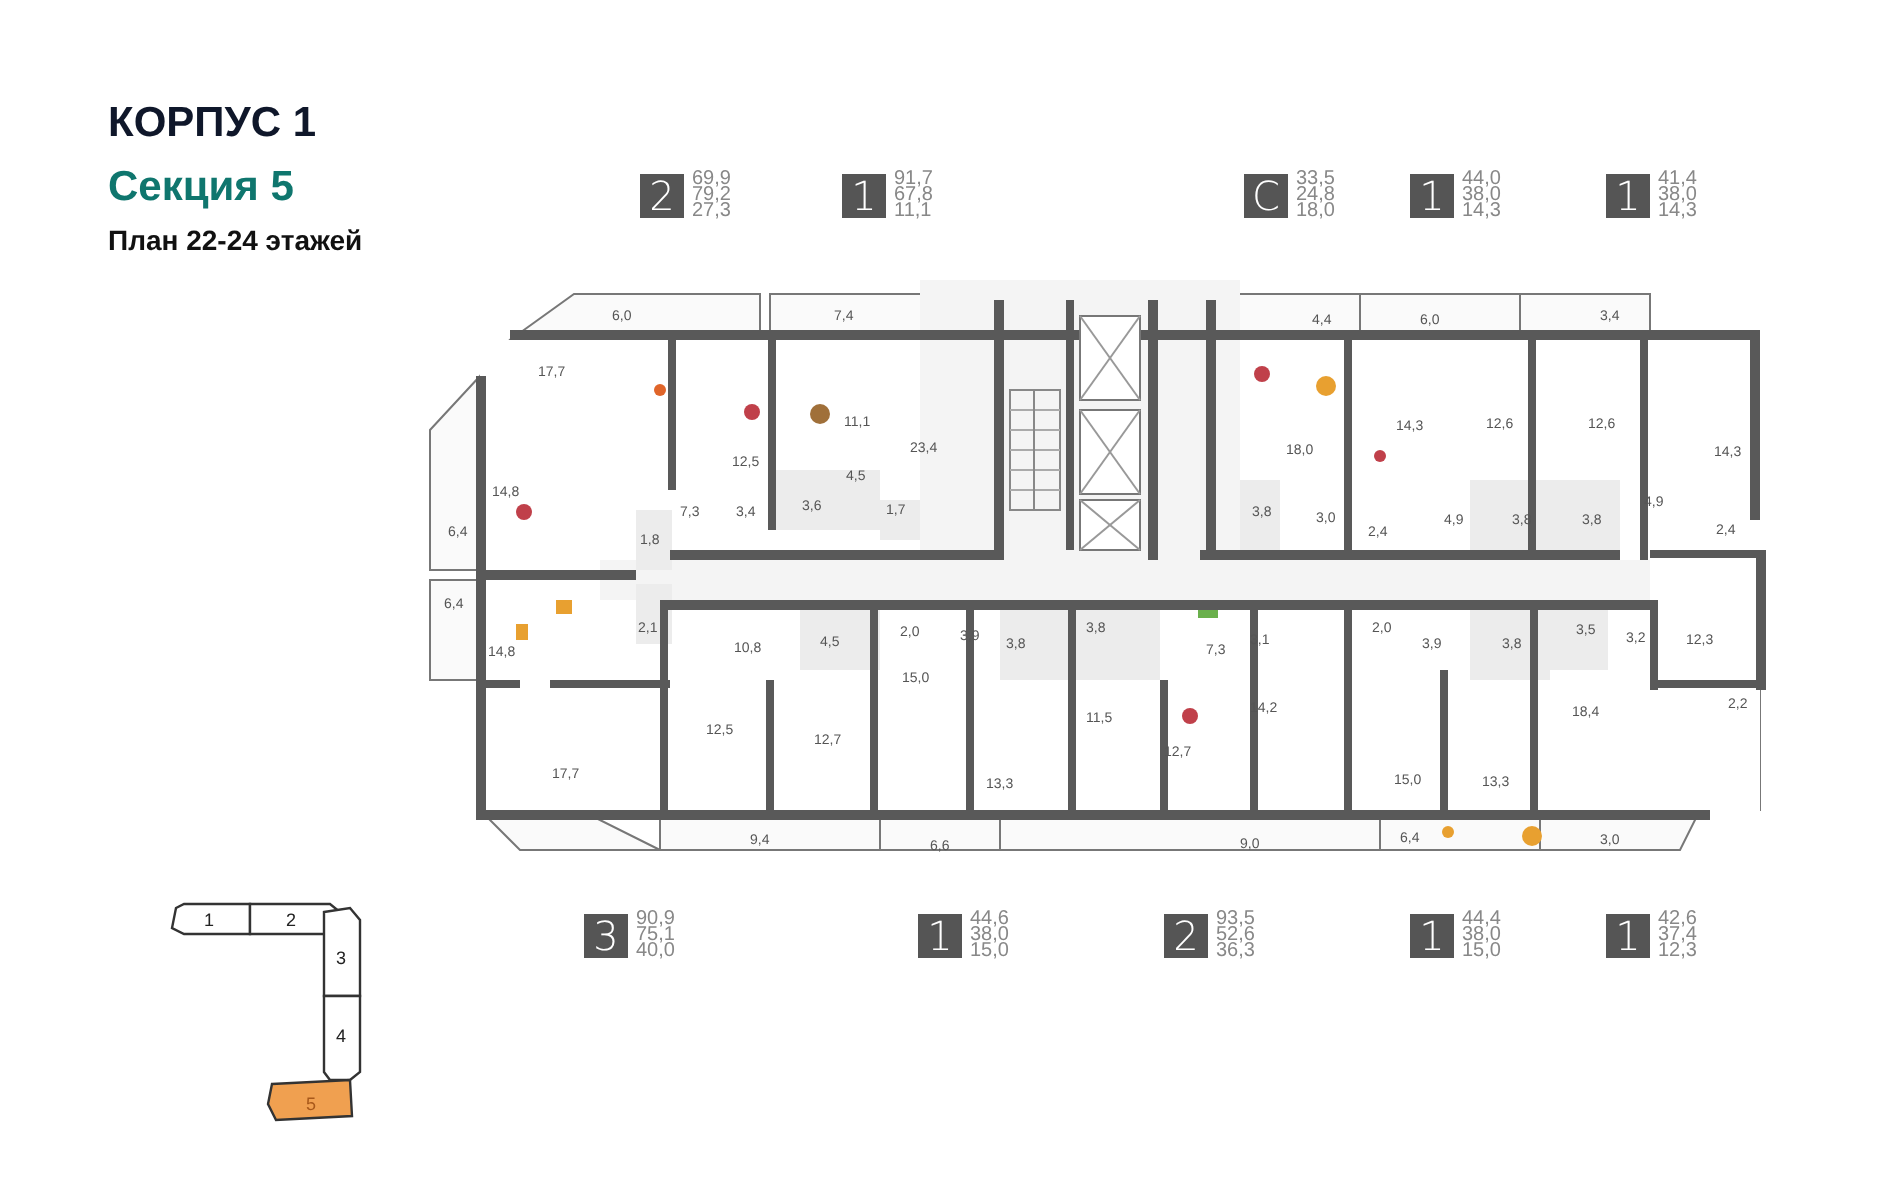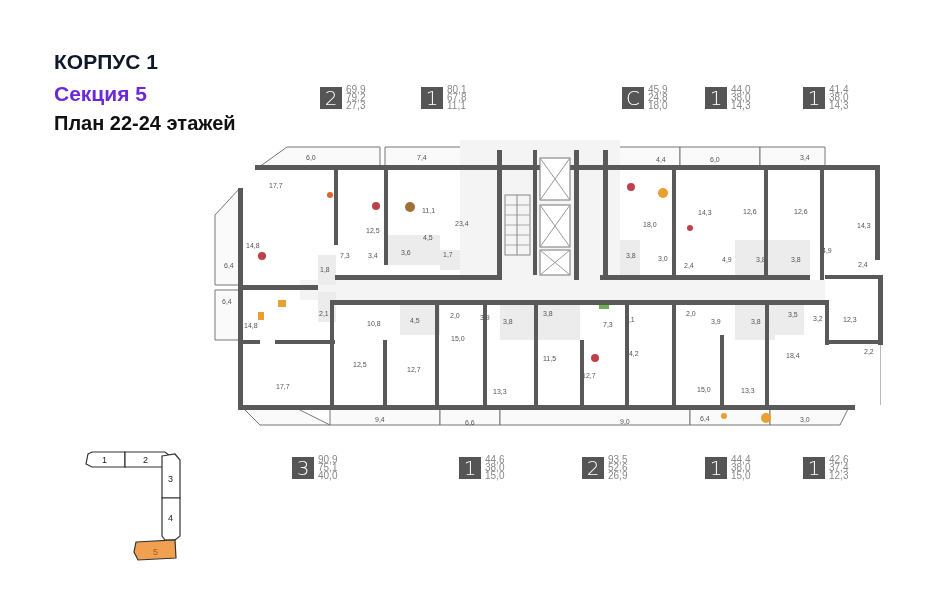--- a/index.html
+++ b/index.html
@@ -1,20 +1,20 @@
 <!DOCTYPE html>
 <html><head>
 <meta charset="utf-8">
 <style>
   html,body{margin:0;padding:0;background:#fff;}
   body{width:941px;height:600px;position:relative;overflow:hidden;font-family:"Liberation Sans","DejaVu Sans",sans-serif;}
   .title{position:absolute;left:54px;font-weight:bold;}
   .t1{top:50px;font-size:21px;color:#0f172a;}
-  .t2{top:82px;font-size:21px;color:#6d28d9;text-align:right;}
-  .t3{top:112px;font-size:20px;color:#111;}
+  .t2{top:82px;font-size:21px;color:#0f766e;text-align:right;}
+  .t3{top:112px;font-size:14px;color:#111;}
   .badge{position:absolute;display:flex;align-items:center;}
   .badge .num{width:22px;height:22px;background:#555;color:#fff;font-size:20px;line-height:22px;text-align:center;font-weight:300;font-family:"DejaVu Sans",sans-serif;}
   .badge .areas{margin-left:4px;font-size:10px;line-height:8.2px;color:#888;}
   .badge .areas div{white-space:nowrap;}
   svg{position:absolute;left:0;top:0;}
   .rl{font-size:7px;fill:#555;font-family:"Liberation Sans",sans-serif;}
   .wall{fill:#595959;}
   .bal{fill:#fafafa;stroke:#777;stroke-width:1;}
   .floor{fill:#fff;}
   .wet{fill:#ececec;}
@@ -33,29 +33,29 @@
   <div class="num">2</div>
   <div class="areas">
     <div>69,9</div>
       <div>79,2</div>
       <div>27,3</div>
   </div>
 </div>
 <div class="badge" style="left:421px;top:86px;">
   <div class="num">1</div>
   <div class="areas">
-    <div>80,1</div>
+    <div>91,7</div>
       <div>67,8</div>
       <div>11,1</div>
   </div>
 </div>
 <div class="badge" style="left:622px;top:86px;">
   <div class="num">С</div>
   <div class="areas">
-    <div>45,9</div>
+    <div>33,5</div>
       <div>24,8</div>
       <div>18,0</div>
   </div>
 </div>
 <div class="badge" style="left:705px;top:86px;">
   <div class="num">1</div>
   <div class="areas">
     <div>44,0</div>
       <div>38,0</div>
       <div>14,3</div>
@@ -84,21 +84,21 @@
     <div>44,6</div>
       <div>38,0</div>
       <div>15,0</div>
   </div>
 </div>
 <div class="badge" style="left:582px;top:456px;">
   <div class="num">2</div>
   <div class="areas">
     <div>93,5</div>
       <div>52,6</div>
-      <div>26,9</div>
+      <div>36,3</div>
   </div>
 </div>
 <div class="badge" style="left:705px;top:456px;">
   <div class="num">1</div>
   <div class="areas">
     <div>44,4</div>
       <div>38,0</div>
       <div>15,0</div>
   </div>
 </div>

